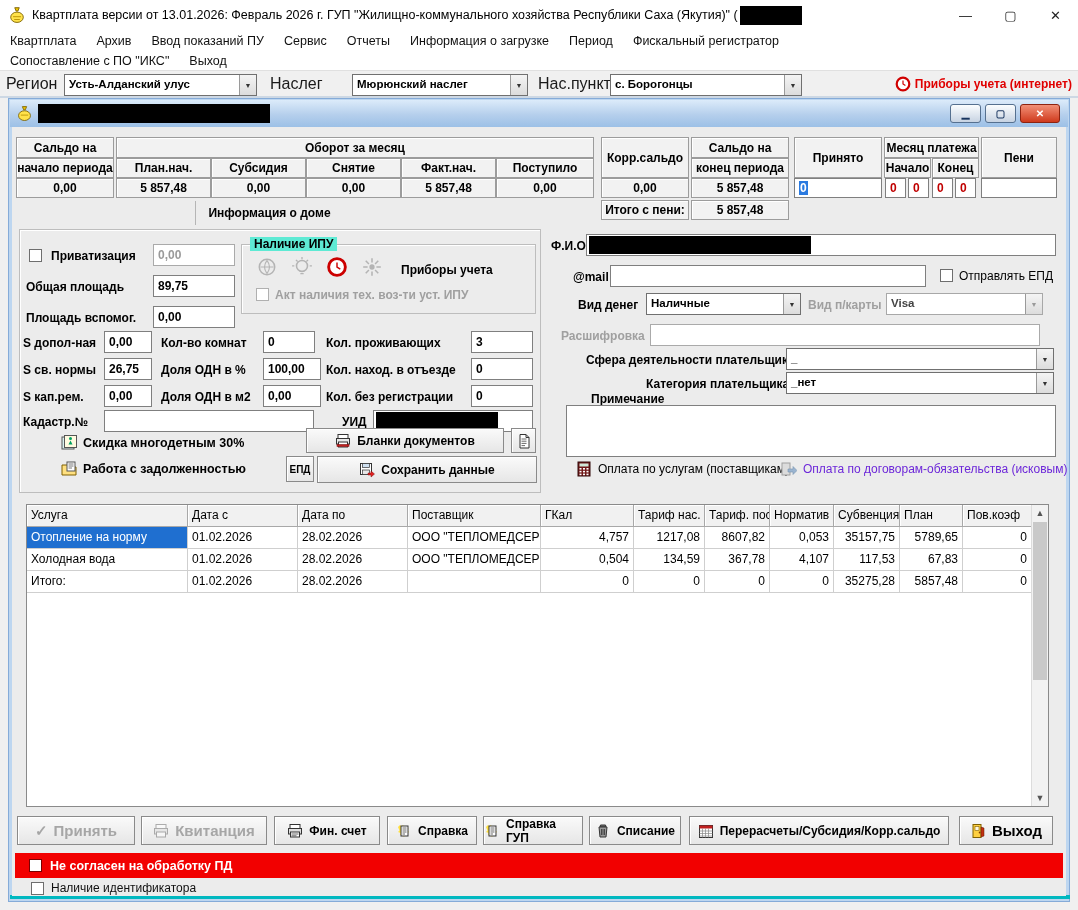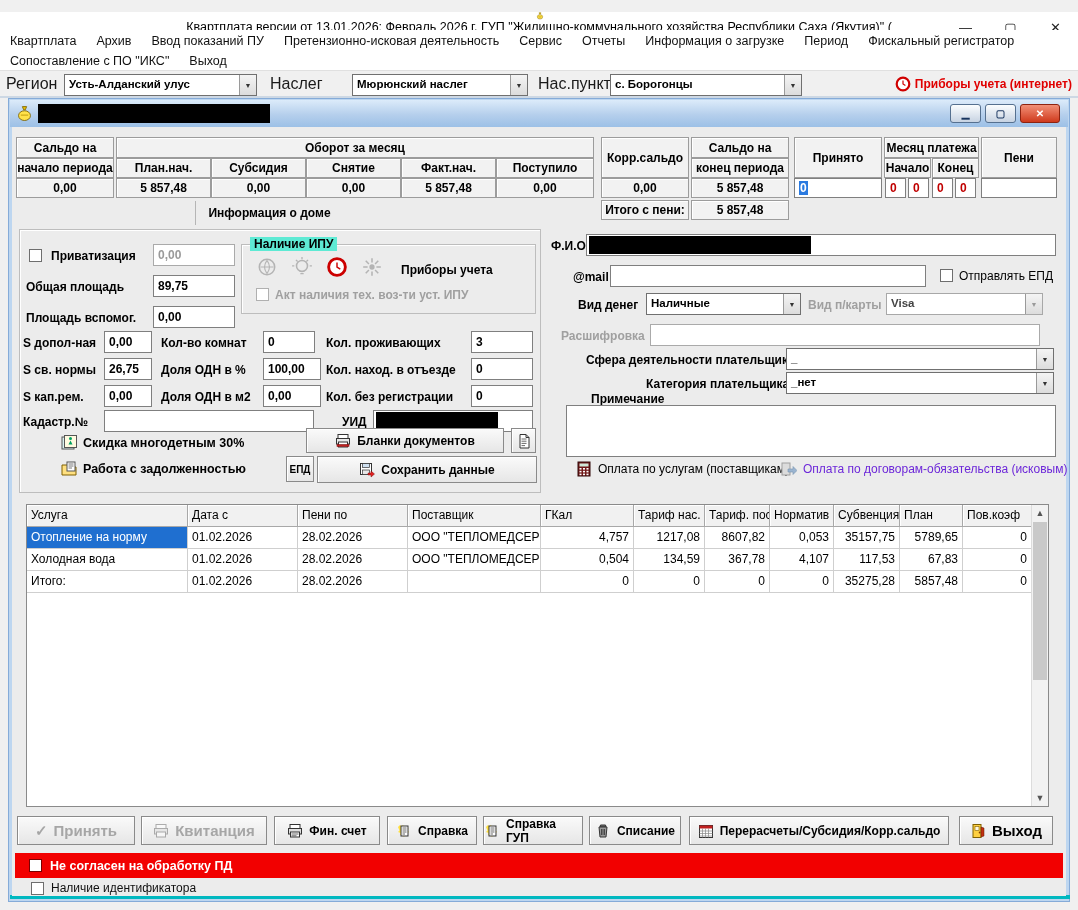--- a/index.html
+++ b/index.html
@@ -1,20 +1,20 @@
 <!DOCTYPE html>
 <html><head>
 <meta charset="utf-8">
 <style>
   * { margin:0; padding:0; box-sizing:border-box; }
   html,body { width:1078px; height:910px; overflow:hidden; }
   body { font-family:"Liberation Sans", sans-serif; background:#f0f0f0; position:relative; }
 
   
-  .titlebar { position:absolute; left:0; top:12px; width:1078px; height:30px; background:#ffffff; display:flex; align-items:center;flex-direction:column; }
+  .titlebar { position:absolute; left:0; top:0; width:1078px; height:30px; background:#ffffff; display:flex; align-items:center; }
   .titlebar .ticon { width:18px; height:18px; margin:0 6px 0 8px; }
   .title-text { font-size:12.5px; color:#000; white-space:nowrap; }
   .redact { background:#000; display:inline-block; }
   .title-redact { width:62px; height:19px; margin-left:2px; }
   .win-controls { position:absolute; right:0; top:0; height:30px; display:flex; }
   .wc { width:45px; height:30px; display:flex; align-items:center; justify-content:center; font-size:13px; color:#222; }
 
   .menubar { position:absolute; left:0; width:1078px; background:#fff; display:flex; align-items:center; font-size:12.5px; color:#111; }
   .menubar.r1 { top:30px; height:22px; }
   .menubar.r2 { top:52px; height:18px; }
@@ -101,21 +101,20 @@
     <span class="wc">—</span>
     <span class="wc">▢</span>
     <span class="wc">✕</span>
   </div>
 </div>
 
 <div class="menubar r1">
   <span class="mitem">Квартплата</span>
   <span class="mitem">Архив</span>
   <span class="mitem">Ввод показаний ПУ</span>
-  <span class="mitem">Претензионно-исковая деятельность</span>
   <span class="mitem">Сервис</span>
   <span class="mitem">Отчеты</span>
   <span class="mitem">Информация о загрузке</span>
   <span class="mitem">Период</span>
   <span class="mitem">Фискальный регистратор</span>
 </div>
 <div class="menubar r2">
   <span class="mitem">Сопоставление с ПО "ИКС"</span>
   <span class="mitem">Выход</span>
 </div>
@@ -419,21 +418,21 @@
         <rect x="1" y="2" width="8" height="12" fill="#dcdcdc" stroke="#a0a0a0"></rect>
         <path d="M7 8h5v-2.5l4 4-4 4V11H7z" fill="#9ab4d0" stroke="#7a94b0" stroke-width="0.6"></path>
       </svg>
     <span>Оплата по договорам-обязательства (исковым)</span>
   </div>
 
   <div id="grid">
     <div id="grid-head">
         <div class="gcell ghead" style="width: 161px;">Услуга</div>
         <div class="gcell ghead" style="width: 110px;">Дата с</div>
-        <div class="gcell ghead" style="width: 110px;">Пени по</div>
+        <div class="gcell ghead" style="width: 110px;">Дата по</div>
         <div class="gcell ghead" style="width: 133px;">Поставщик</div>
         <div class="gcell ghead" style="width: 93px;">ГКал</div>
         <div class="gcell ghead" style="width: 71px;">Тариф нас.</div>
         <div class="gcell ghead" style="width: 65px;">Тариф. пост</div>
         <div class="gcell ghead" style="width: 64px;">Норматив</div>
         <div class="gcell ghead" style="width: 66px;">Субвенция</div>
         <div class="gcell ghead" style="width: 63px;">План</div>
         <div class="gcell ghead" style="width: 69px;">Пов.коэф</div>
       </div>
     <div id="grid-rows">

